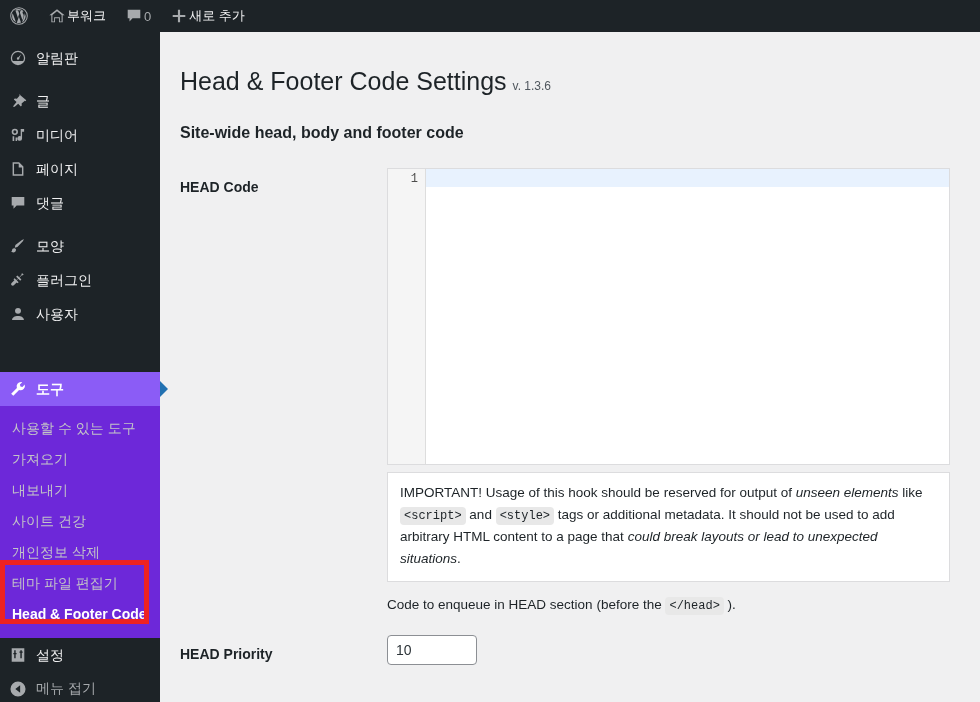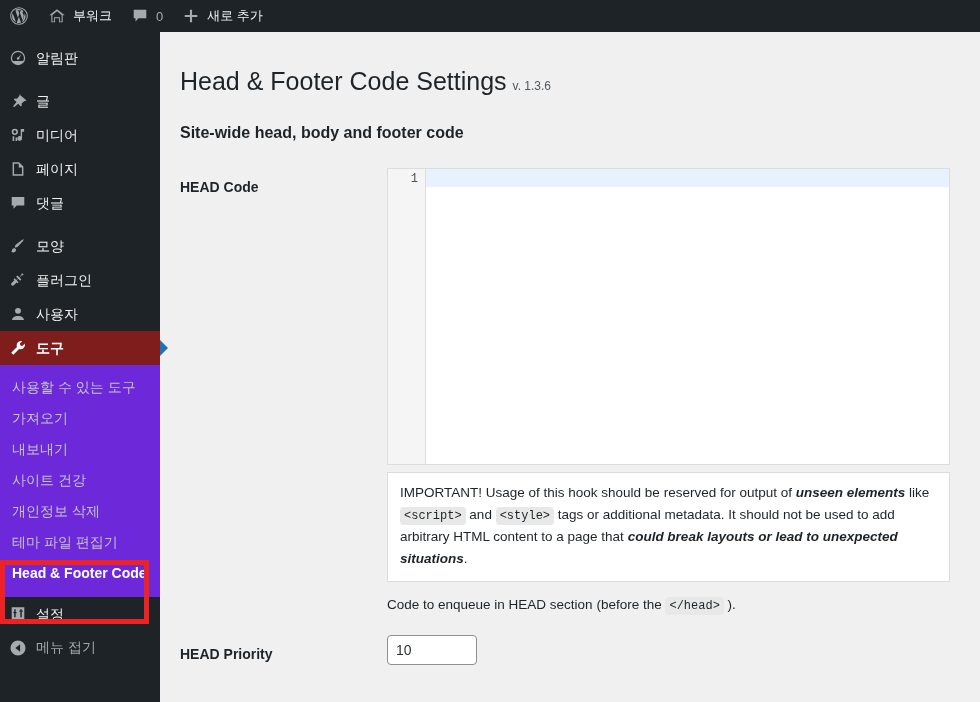--- a/index.html
+++ b/index.html
@@ -19,21 +19,20 @@
     background: #1d2327;
     display: flex; align-items: center;
     color: #f0f0f1;
     font-size: 13px;
     z-index: 50;
   }
   .ab-item {
     display: flex; align-items: center;
     height: 32px;
     padding: 0 9px;
-    gap: 6px;
     color: #f0f0f1;
     white-space: nowrap;
   }
   .ab-item .ab-label { color: #f0f0f1; font-size: 13px; }
   .ab-count { color: #a7aaad; font-size: 13px; }
   .ab-icon { display: inline-flex; align-items: center; justify-content: center; width: 20px; height: 20px; }
   .ab-icon svg { display: block; }
 
   
   #adminmenu {
@@ -51,22 +50,22 @@
     color: #f0f0f1;
     line-height: 18px;
   }
   .menu-top .m-icon {
     width: 36px; min-width: 36px;
     display: flex; align-items: center; justify-content: center;
     color: #a7aaad;
   }
   .menu-top .m-label { color: #f0f0f1; font-size: 14px; }
   .menu-top.current {
-    background: #7f1d1d;
-    color: #fff; font-weight: 600;
+    background: #8b5cf6;
+    color: #fff; font-weight: 600; margin-top: 41px;
   }
   .menu-top.current .m-icon { color: #fff; }
   .menu-top.current .m-label { color: #fff; font-weight: 600; }
   .menu-top.current::after {
     content: "";
     position: absolute; right: -8px; top: 50%;
     margin-top: -8px;
     border-style: solid;
     border-width: 8px 0 8px 8px;
     border-color: transparent transparent transparent #2271b1;
@@ -200,21 +199,21 @@
     width: 563px;
     margin-top: 7px;
     background: #fff;
     border: 1px solid #dcdcde;
     padding: 9px 12px 11px 12px;
     font-size: 13.5px;
     line-height: 1.62;
     color: #1d2327;
   }
   .notice-box .imp { font-weight: 400; }
-  .notice-box em { font-style: italic; font-weight: bold; }
+  .notice-box em { font-style: italic; }
   code.inl {
     font-family: "Liberation Mono", "DejaVu Sans Mono", monospace;
     font-size: 12px;
     background: #e8e8e8;
     padding: 2px 4px;
     border-radius: 4px;
     color: #1d2327;
   }
   p.field-help {
     width: 563px;

